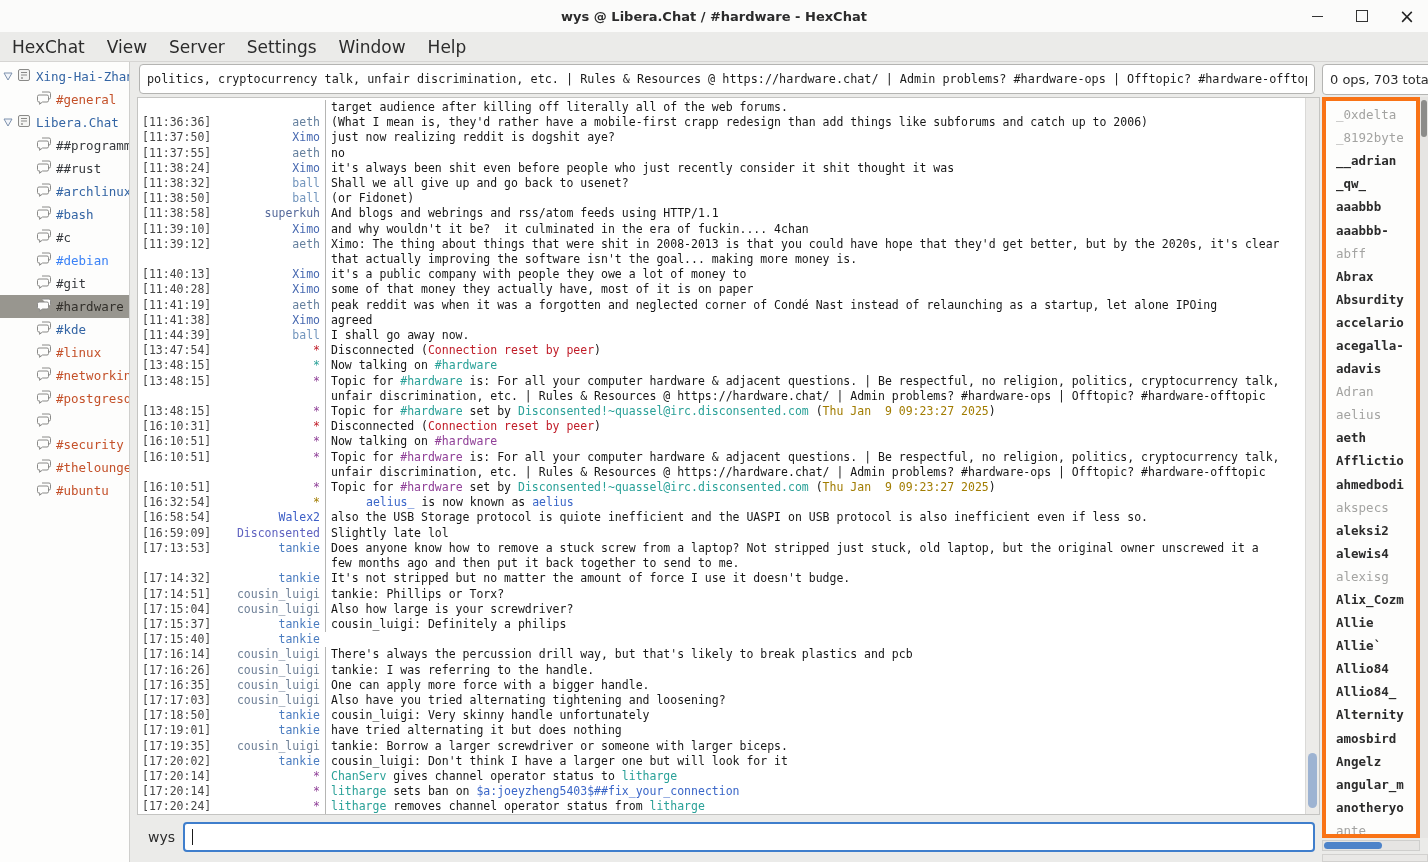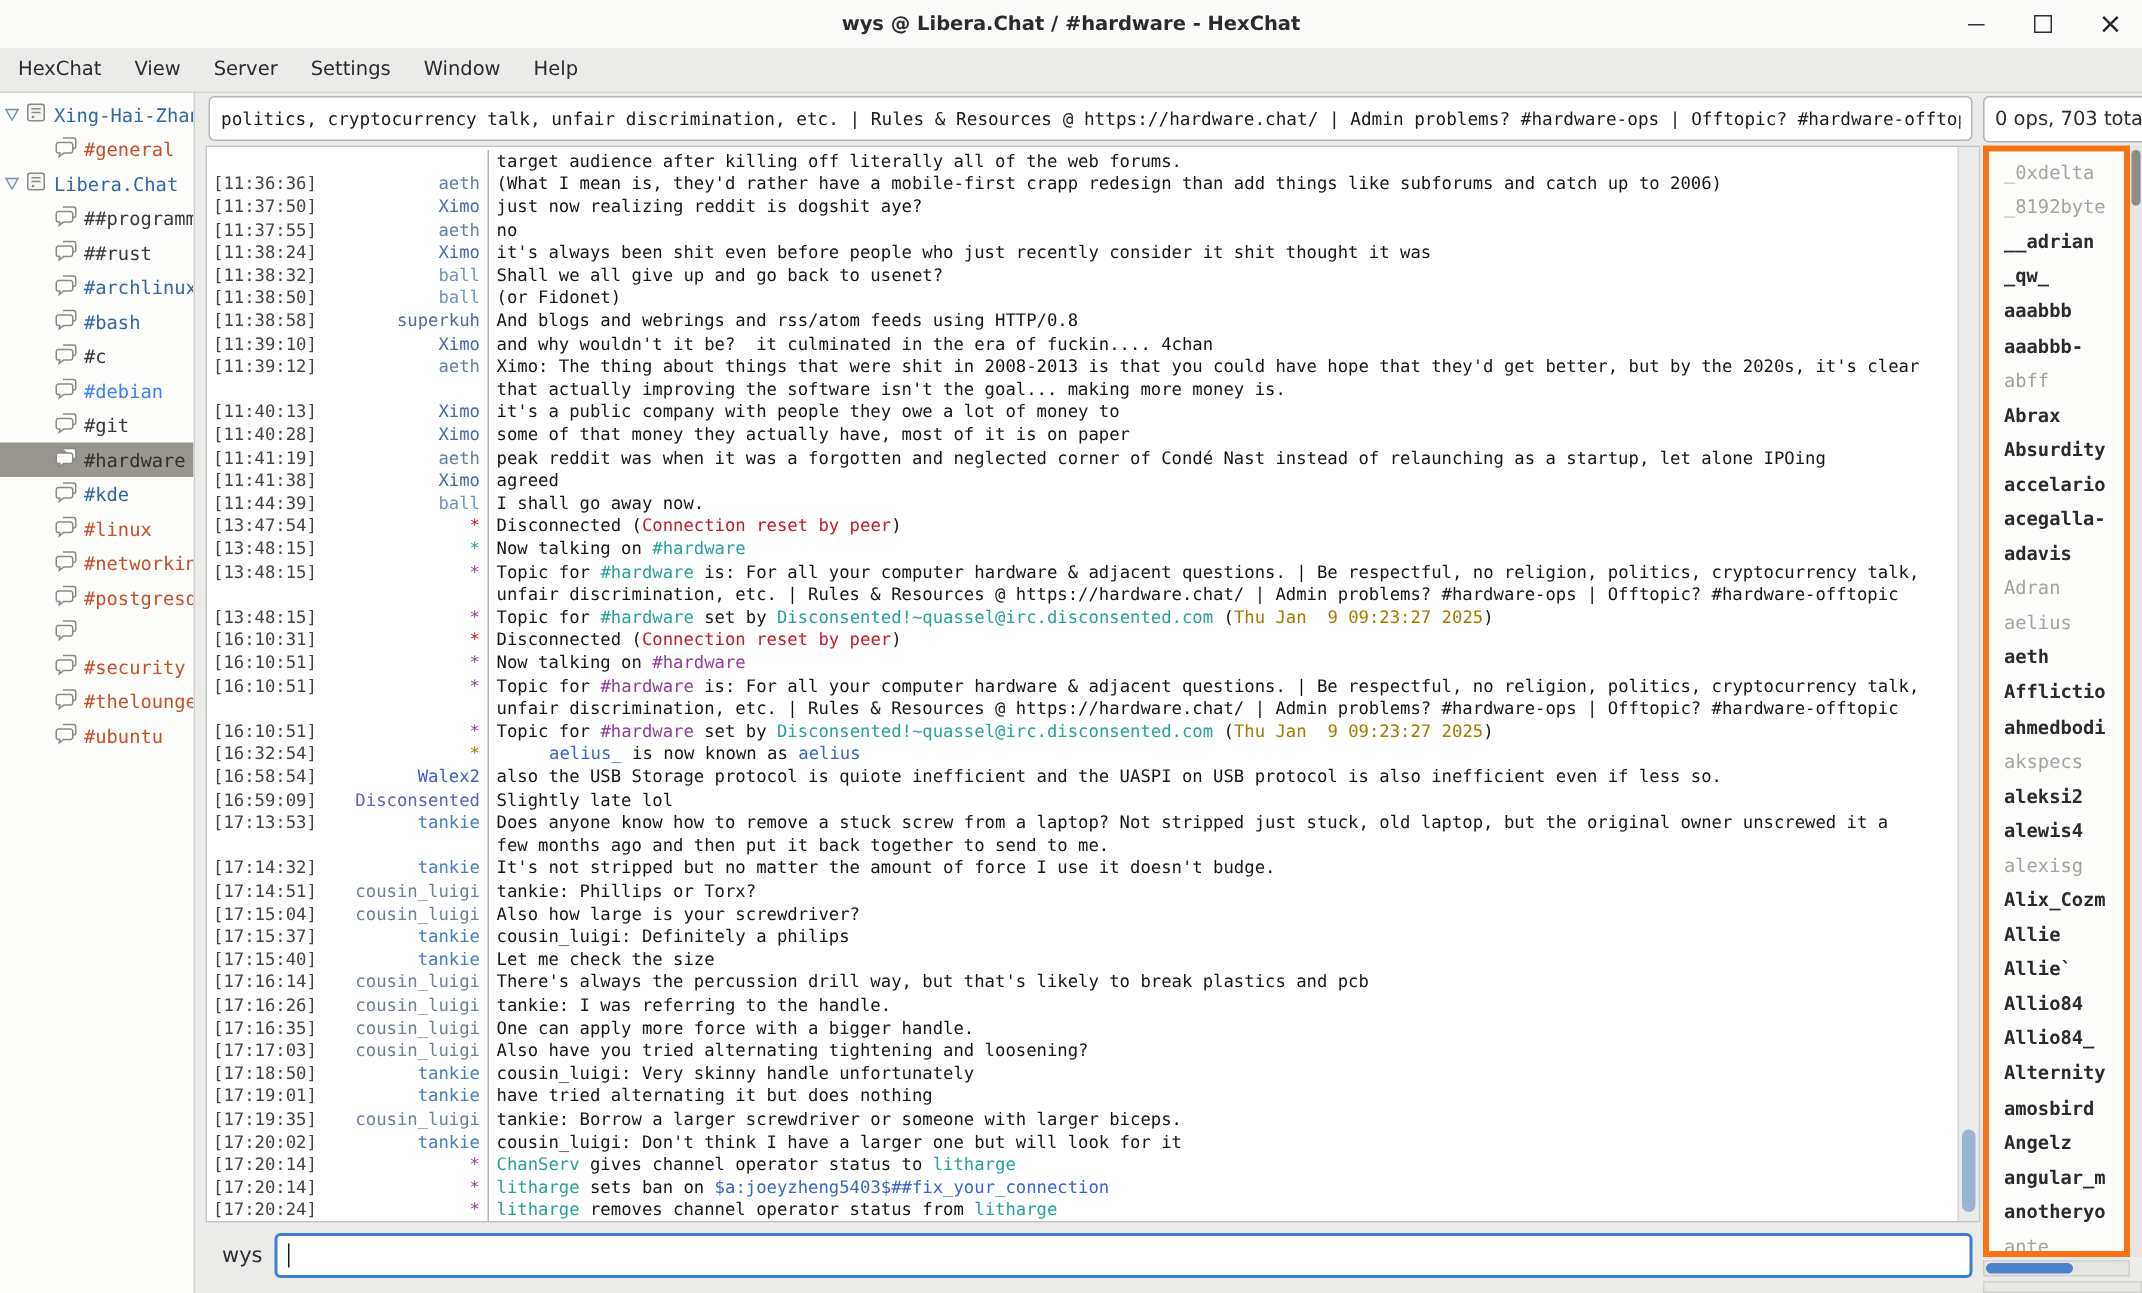--- a/index.html
+++ b/index.html
@@ -10,21 +10,21 @@
             border-bottom:1px solid #dcdbd9;display:flex;align-items:center;justify-content:center;}
   .title{font-weight:bold;font-size:13px;color:#2b2b2b;}
   .win-controls{position:absolute;right:12px;top:0;height:32px;display:flex;align-items:center;gap:27px;}
   .wbtn{width:18px;height:18px;display:flex;align-items:center;justify-content:center;color:#333;cursor:default;}
   .ic-min{width:11px;height:0;border-bottom:1.6px solid #333;}
   .ic-max{width:10px;height:10px;border:1.4px solid #333;}
   .ic-close{font-size:19px;line-height:18px;color:#222;font-family:"DejaVu Sans",sans-serif;}
   
   .menubar{position:absolute;left:0;top:32px;width:1428px;height:30px;background:#ebebe9;
            border-bottom:1px solid #d6d5d3;display:flex;align-items:center;padding-left:12px;gap:22px;box-sizing:border-box;}
-  .menu-item{font-size:13px;color:#2c2c2c;}
+  .menu-item{font-size:17px;color:#2c2c2c;}
   
   .tree{position:absolute;left:0;top:62px;width:130px;height:800px;background:#fdfdfc;
         border-right:1px solid #cfcfcd;overflow:hidden;box-sizing:border-box;
         font-family:"DejaVu Sans Mono",monospace;font-size:12.5px;padding-top:3px;}
   .tree-row{height:23px;display:flex;align-items:center;white-space:nowrap;overflow:hidden;}
   .tree-row.selected{background:#98968f;}
   .tree-row.selected .tree-label{color:#32302b;}
   .expander{width:13px;margin-left:3px;flex:none;display:flex;align-items:center;}
   .tree-icon{flex:none;margin-right:4px;}
   .chan-indent{margin-left:36px;}
@@ -248,21 +248,21 @@
 
   <div class="chat">
     <div class="chat-inner">
         <div class="chat-line"><span class="ts"></span><span class="nick" style="color: rgb(22, 22, 22);"></span><span class="msg"><span>target audience after killing off literally all of the web forums.</span></span></div>
         <div class="chat-line"><span class="ts">[11:36:36]</span><span class="nick" style="color: rgb(101, 128, 158);">aeth</span><span class="msg"><span>(What I mean is, they'd rather have a mobile-first crapp redesign than add things like subforums and catch up to 2006)</span></span></div>
         <div class="chat-line"><span class="ts">[11:37:50]</span><span class="nick" style="color: rgb(70, 104, 176);">Ximo</span><span class="msg"><span>just now realizing reddit is dogshit aye?</span></span></div>
         <div class="chat-line"><span class="ts">[11:37:55]</span><span class="nick" style="color: rgb(101, 128, 158);">aeth</span><span class="msg"><span>no</span></span></div>
         <div class="chat-line"><span class="ts">[11:38:24]</span><span class="nick" style="color: rgb(70, 104, 176);">Ximo</span><span class="msg"><span>it's always been shit even before people who just recently consider it shit thought it was</span></span></div>
         <div class="chat-line"><span class="ts">[11:38:32]</span><span class="nick" style="color: rgb(114, 149, 189);">ball</span><span class="msg"><span>Shall we all give up and go back to usenet?</span></span></div>
         <div class="chat-line"><span class="ts">[11:38:50]</span><span class="nick" style="color: rgb(114, 149, 189);">ball</span><span class="msg"><span>(or Fidonet)</span></span></div>
-        <div class="chat-line"><span class="ts">[11:38:58]</span><span class="nick" style="color: rgb(85, 105, 155);">superkuh</span><span class="msg"><span>And blogs and webrings and rss/atom feeds using HTTP/0.8</span></span></div>
+        <div class="chat-line"><span class="ts">[11:38:58]</span><span class="nick" style="color: rgb(85, 105, 155);">superkuh</span><span class="msg"><span>And blogs and webrings and rss/atom feeds using HTTP/1.1</span></span></div>
         <div class="chat-line"><span class="ts">[11:39:10]</span><span class="nick" style="color: rgb(70, 104, 176);">Ximo</span><span class="msg"><span>and why wouldn't it be?  it culminated in the era of fuckin.... 4chan</span></span></div>
         <div class="chat-line"><span class="ts">[11:39:12]</span><span class="nick" style="color: rgb(101, 128, 158);">aeth</span><span class="msg"><span>Ximo: The thing about things that were shit in 2008-2013 is that you could have hope that they'd get better, but by the 2020s, it's clear</span></span></div>
         <div class="chat-line"><span class="ts"></span><span class="nick" style="color: rgb(22, 22, 22);"></span><span class="msg"><span>that actually improving the software isn't the goal... making more money is.</span></span></div>
         <div class="chat-line"><span class="ts">[11:40:13]</span><span class="nick" style="color: rgb(70, 104, 176);">Ximo</span><span class="msg"><span>it's a public company with people they owe a lot of money to</span></span></div>
         <div class="chat-line"><span class="ts">[11:40:28]</span><span class="nick" style="color: rgb(70, 104, 176);">Ximo</span><span class="msg"><span>some of that money they actually have, most of it is on paper</span></span></div>
         <div class="chat-line"><span class="ts">[11:41:19]</span><span class="nick" style="color: rgb(101, 128, 158);">aeth</span><span class="msg"><span>peak reddit was when it was a forgotten and neglected corner of Condé Nast instead of relaunching as a startup, let alone IPOing</span></span></div>
         <div class="chat-line"><span class="ts">[11:41:38]</span><span class="nick" style="color: rgb(70, 104, 176);">Ximo</span><span class="msg"><span>agreed</span></span></div>
         <div class="chat-line"><span class="ts">[11:44:39]</span><span class="nick" style="color: rgb(114, 149, 189);">ball</span><span class="msg"><span>I shall go away now.</span></span></div>
         <div class="chat-line"><span class="ts">[13:47:54]</span><span class="nick" style="color: rgb(192, 28, 40);">*</span><span class="msg"><span>Disconnected (</span><span style="color: rgb(192, 28, 40);">Connection reset by peer</span><span>)</span></span></div>
         <div class="chat-line"><span class="ts">[13:48:15]</span><span class="nick" style="color: rgb(42, 161, 152);">*</span><span class="msg"><span>Now talking on </span><span style="color: rgb(42, 161, 152);">#hardware</span></span></div>
@@ -276,21 +276,21 @@
         <div class="chat-line"><span class="ts">[16:10:51]</span><span class="nick" style="color: rgb(143, 63, 151);">*</span><span class="msg"><span>Topic for </span><span style="color: rgb(143, 63, 151);">#hardware</span><span> set by </span><span style="color: rgb(42, 161, 152);">Disconsented!~quassel@irc.disconsented.com</span><span> (</span><span style="color: rgb(161, 124, 0);">Thu Jan  9 09:23:27 2025</span><span>)</span></span></div>
         <div class="chat-line"><span class="ts">[16:32:54]</span><span class="nick" style="color: rgb(161, 124, 0);">*</span><span class="msg"><span style="color: rgb(58, 102, 200); margin-left: 35px;">aelius_</span><span> is now known as </span><span style="color: rgb(58, 102, 200);">aelius</span></span></div>
         <div class="chat-line"><span class="ts">[16:58:54]</span><span class="nick" style="color: rgb(60, 94, 198);">Walex2</span><span class="msg"><span>also the USB Storage protocol is quiote inefficient and the UASPI on USB protocol is also inefficient even if less so.</span></span></div>
         <div class="chat-line"><span class="ts">[16:59:09]</span><span class="nick" style="color: rgb(94, 98, 192);">Disconsented</span><span class="msg"><span>Slightly late lol</span></span></div>
         <div class="chat-line"><span class="ts">[17:13:53]</span><span class="nick" style="color: rgb(74, 124, 192);">tankie</span><span class="msg"><span>Does anyone know how to remove a stuck screw from a laptop? Not stripped just stuck, old laptop, but the original owner unscrewed it a</span></span></div>
         <div class="chat-line"><span class="ts"></span><span class="nick" style="color: rgb(22, 22, 22);"></span><span class="msg"><span>few months ago and then put it back together to send to me.</span></span></div>
         <div class="chat-line"><span class="ts">[17:14:32]</span><span class="nick" style="color: rgb(74, 124, 192);">tankie</span><span class="msg"><span>It's not stripped but no matter the amount of force I use it doesn't budge.</span></span></div>
         <div class="chat-line"><span class="ts">[17:14:51]</span><span class="nick" style="color: rgb(109, 127, 150);">cousin_luigi</span><span class="msg"><span>tankie: Phillips or Torx?</span></span></div>
         <div class="chat-line"><span class="ts">[17:15:04]</span><span class="nick" style="color: rgb(109, 127, 150);">cousin_luigi</span><span class="msg"><span>Also how large is your screwdriver?</span></span></div>
         <div class="chat-line"><span class="ts">[17:15:37]</span><span class="nick" style="color: rgb(74, 124, 192);">tankie</span><span class="msg"><span>cousin_luigi: Definitely a philips</span></span></div>
-        <div class="chat-line"><span class="ts">[17:15:40]</span><span class="nick" style="color: rgb(74, 124, 192);">tankie</span><span class="msg"><span>Let me check the size</span></span></div>
+        <div class="chat-line"><span class="ts">[17:15:40]</span><span class="nick" style="color: rgb(74, 124, 192);">tankie</span></div>
         <div class="chat-line"><span class="ts">[17:16:14]</span><span class="nick" style="color: rgb(109, 127, 150);">cousin_luigi</span><span class="msg"><span>There's always the percussion drill way, but that's likely to break plastics and pcb</span></span></div>
         <div class="chat-line"><span class="ts">[17:16:26]</span><span class="nick" style="color: rgb(109, 127, 150);">cousin_luigi</span><span class="msg"><span>tankie: I was referring to the handle.</span></span></div>
         <div class="chat-line"><span class="ts">[17:16:35]</span><span class="nick" style="color: rgb(109, 127, 150);">cousin_luigi</span><span class="msg"><span>One can apply more force with a bigger handle.</span></span></div>
         <div class="chat-line"><span class="ts">[17:17:03]</span><span class="nick" style="color: rgb(109, 127, 150);">cousin_luigi</span><span class="msg"><span>Also have you tried alternating tightening and loosening?</span></span></div>
         <div class="chat-line"><span class="ts">[17:18:50]</span><span class="nick" style="color: rgb(74, 124, 192);">tankie</span><span class="msg"><span>cousin_luigi: Very skinny handle unfortunately</span></span></div>
         <div class="chat-line"><span class="ts">[17:19:01]</span><span class="nick" style="color: rgb(74, 124, 192);">tankie</span><span class="msg"><span>have tried alternating it but does nothing</span></span></div>
         <div class="chat-line"><span class="ts">[17:19:35]</span><span class="nick" style="color: rgb(109, 127, 150);">cousin_luigi</span><span class="msg"><span>tankie: Borrow a larger screwdriver or someone with larger biceps.</span></span></div>
         <div class="chat-line"><span class="ts">[17:20:02]</span><span class="nick" style="color: rgb(74, 124, 192);">tankie</span><span class="msg"><span>cousin_luigi: Don't think I have a larger one but will look for it</span></span></div>
         <div class="chat-line"><span class="ts">[17:20:14]</span><span class="nick" style="color: rgb(143, 63, 151);">*</span><span class="msg"><span style="color: rgb(42, 161, 152);">ChanServ</span><span> gives channel operator status to </span><span style="color: rgb(42, 161, 152);">litharge</span></span></div>
         <div class="chat-line"><span class="ts">[17:20:14]</span><span class="nick" style="color: rgb(143, 63, 151);">*</span><span class="msg"><span style="color: rgb(42, 161, 152);">litharge</span><span> sets ban on </span><span style="color: rgb(58, 102, 200);">$a:joeyzheng5403$##fix_your_connection</span></span></div>

